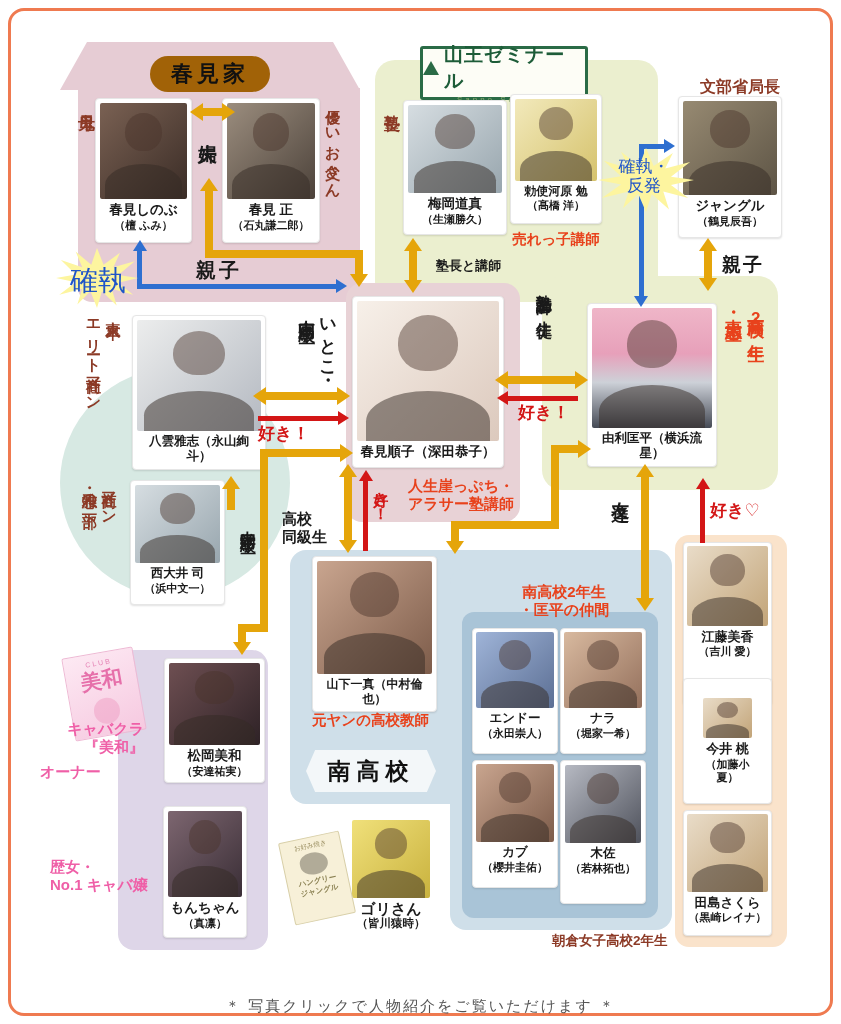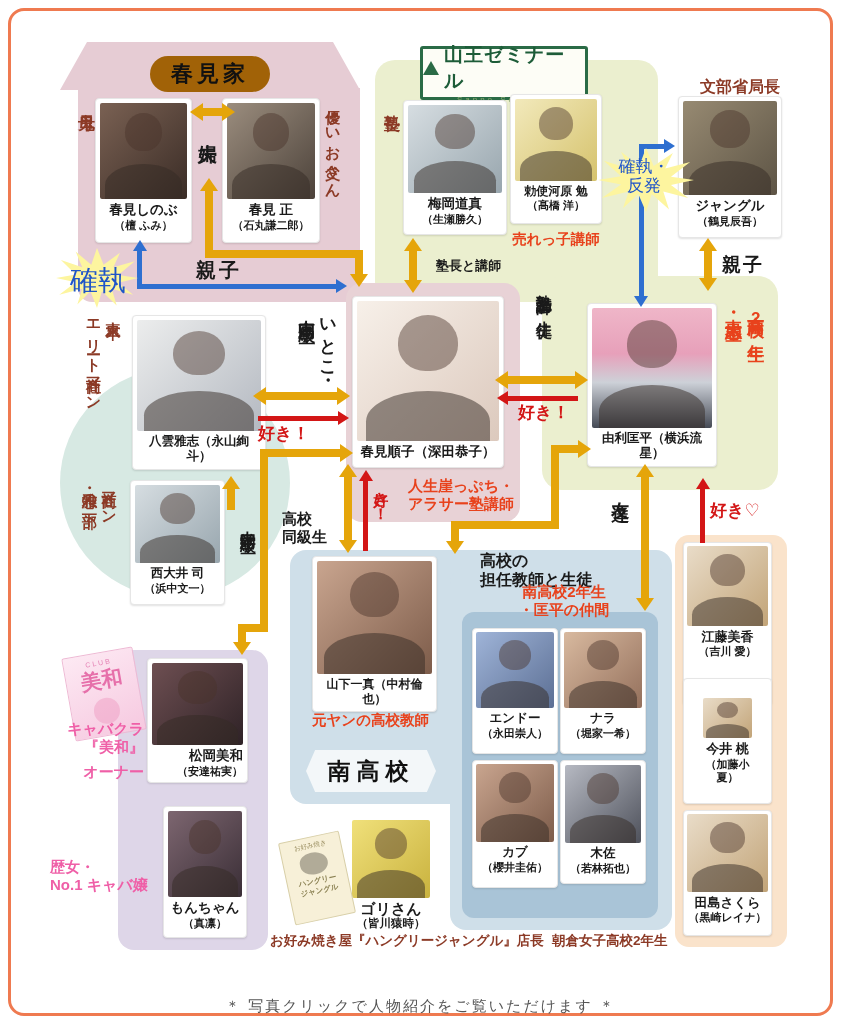--- a/index.html
+++ b/index.html
@@ -219,41 +219,41 @@
   <div class="card" style="left:560px;top:628px;width:86px;height:126px;padding:3px;z-index:3;">
     <div class="photo ph-street2" style="height:76px;"></div>
     <div class="pname" style="font-size:12.5px;">ナラ</div>
     <div class="pactor">（堀家一希）</div>
   </div>
   <div class="card" style="left:472px;top:760px;width:86px;height:128px;padding:3px;z-index:3;">
     <div class="photo ph-street3" style="height:78px;"></div>
     <div class="pname" style="font-size:12.5px;">カブ</div>
     <div class="pactor">（櫻井圭佑）</div>
   </div>
-  <div class="card" style="left:560px;top:760px;width:86px;height:124px;padding:4px;z-index:3;">
+  <div class="card" style="left:560px;top:760px;width:86px;height:144px;padding:4px;z-index:3;">
     <div class="photo ph-street4" style="height:78px;"></div>
     <div class="pname" style="font-size:12.5px;">木佐</div>
     <div class="pactor">（若林拓也）</div>
   </div>
   <div class="card" style="left:683px;top:542px;width:89px;height:163px;padding:3px;">
     <div class="photo ph-uni" style="height:80px;"></div>
     <div class="pname" style="font-size:13px;">江藤美香</div>
     <div class="pactor">（吉川 愛）</div>
   </div>
   <div class="card" style="left:683px;top:678px;width:89px;height:126px;padding:19px;">
     <div class="photo ph-uni" style="height:78px;"></div>
     <div class="pname" style="font-size:13px;">今井 桃</div>
     <div class="pactor">（加藤小夏）</div>
   </div>
   <div class="card" style="left:683px;top:810px;width:89px;height:126px;padding:3px;">
     <div class="photo ph-uni" style="height:78px;"></div>
     <div class="pname" style="font-size:13px;">田島さくら</div>
     <div class="pactor">（黒崎レイナ）</div>
   </div>
-  <div class="card" style="left:147px;top:658px;width:101px;height:125px;align-items:flex-end;">
+  <div class="card" style="left:164px;top:658px;width:101px;height:125px;">
     <div class="photo ph-bar" style="height:94px;"></div>
     <div class="pname">松岡美和</div>
     <div class="pactor">（安達祐実）</div>
   </div>
   <div class="card" style="left:163px;top:806px;width:84px;height:132px;">
     <div class="photo ph-bar2" style="height:86px;"></div>
     <div class="pname">もんちゃん</div>
     <div class="pactor">（真凛）</div>
   </div>
 
@@ -289,37 +289,32 @@
       <div>アラサー塾講師</div>
   </div>
   <div class="lbl dred vtx" style="left:80px;top:480px;height:104px;font-size:15px;line-height:1.3;letter-spacing:1px;">
     <span>商社マン</span><br><span>・雅志の部下</span>
   </div>
   <div class="lbl blk vtx" style="left:238px;top:518px;height:102px;font-size:16px;">中学同級生</div>
   <div class="lbl blk" style="left:282px;top:510px;font-size:15px;">
     <div>高校</div>
       <div>同級生</div>
   </div>
-  <div class="lbl blk" style="left:480px;top:552px;font-size:16px;">
-    <div>高校の</div>
-      <div>担任教師と生徒</div>
-  </div>
   <div class="lbl blk vtx" style="left:609px;top:488px;font-size:18px;">友達</div>
   <div class="lbl bred" style="left:488px;top:583px;width:152px;text-align:center;font-size:15px;z-index:5;">
     <div>南高校2年生</div>
       <div>・匡平の仲間</div>
   </div>
   <div class="lbl bred" style="left:312px;top:712px;width:125px;font-size:14.5px;z-index:5;">元ヤンの高校教師</div>
-  <div class="lbl dred" style="left:270px;top:933px;width:280px;font-size:13.5px;">お好み焼き屋『ハングリージャングル』店長</div>
   <div class="lbl dred" style="left:552px;top:933px;width:150px;font-size:13.5px;">朝倉女子高校2年生</div>
   <div class="lbl pinkc" style="left:40px;top:720px;width:104px;text-align:right;font-size:15px;">
     <div>キャバクラ</div>
       <div>『美和』</div>
   </div>
-  <div class="lbl pinkc" style="left:40px;top:763px;width:104px;text-align:right;font-size:15px;">オーナー</div>
+  <div class="lbl pinkc" style="left:40px;top:763px;width:104px;font-size:15px;">オーナー</div>
   <div class="lbl pinkc" style="left:50px;top:858px;font-size:15px;">
     <div>歴女・</div>
       <div>No.1 キャバ嬢</div>
   </div>
 
   <div class="flyer" style="left:68px;top:652px;width:72px;height:84px;transform:rotate(-10deg);background:linear-gradient(160deg,#fde9f3,#f6c9e0);border:1px solid #eeb9d4;border-radius:2px;text-align:center;">
     <div style="font-size:7px;color:#e583b5;margin-top:6px;letter-spacing:2px;">CLUB</div>
     <div style="font-size:21px;font-weight:bold;color:#e670aa;font-family:'Liberation Serif','DejaVu Serif',serif;">美和</div>
     <div style="width:26px;height:26px;margin:4px auto 0;border-radius:50%;background:rgba(238,150,190,.45);"></div>
   </div>

